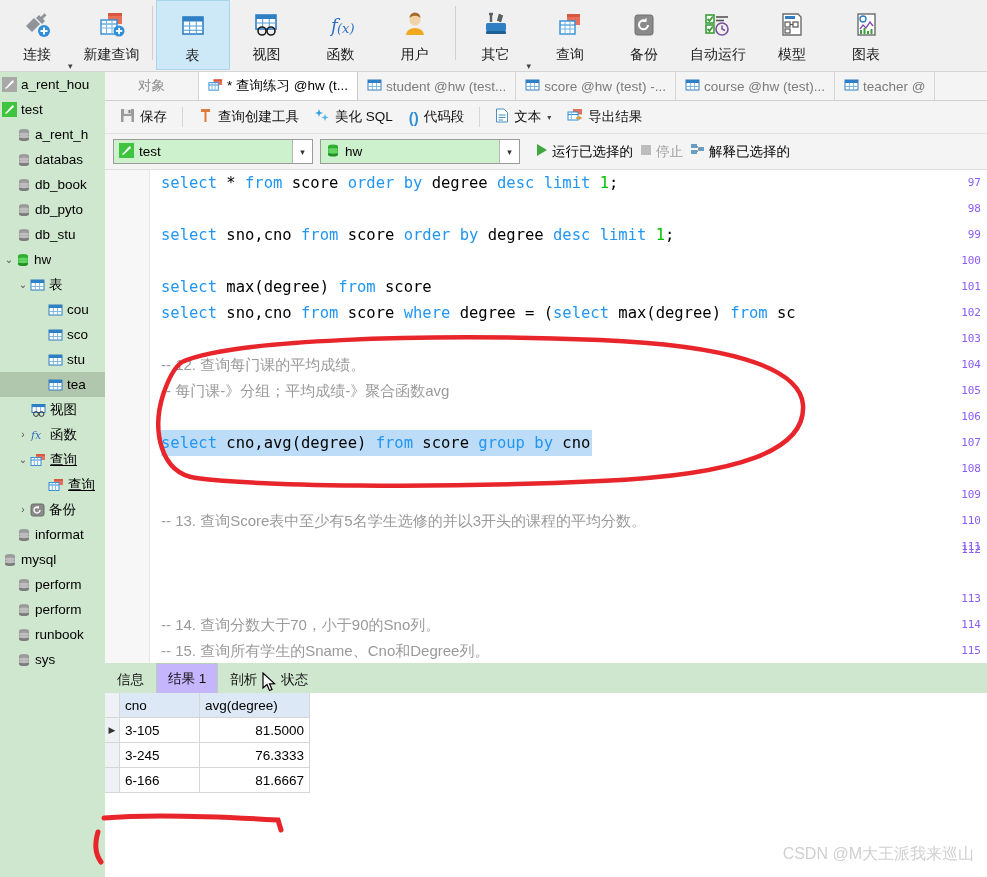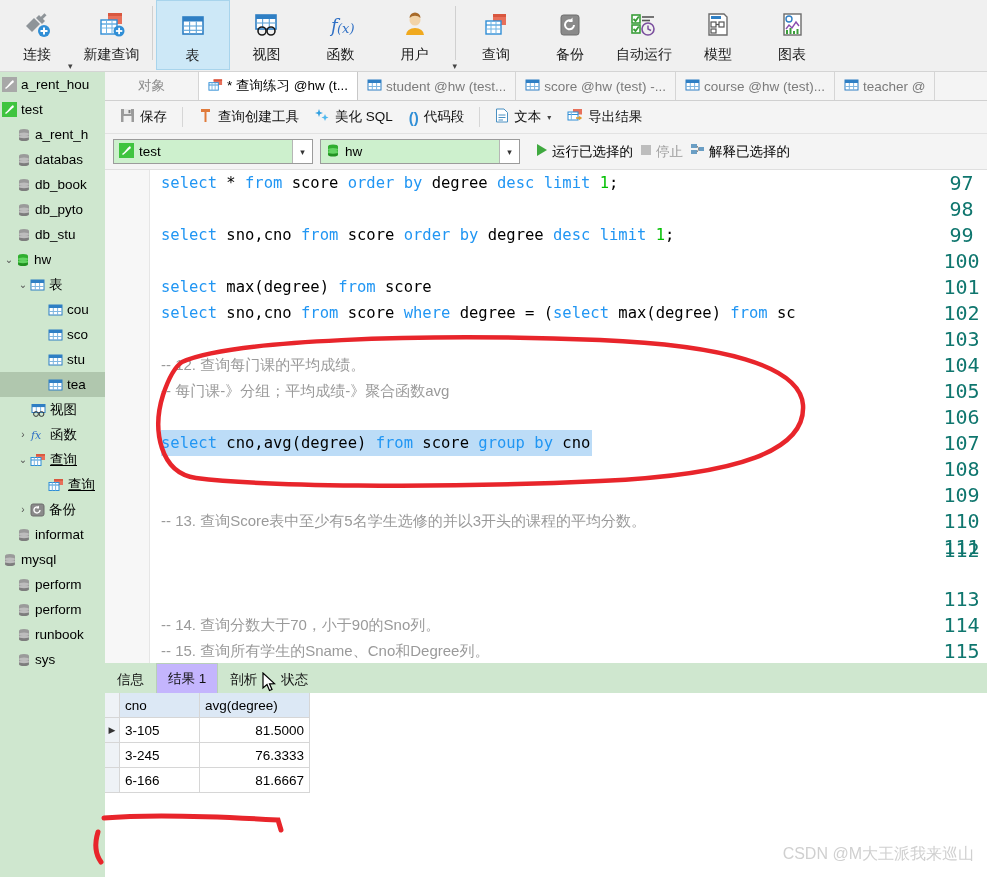--- a/index.html
+++ b/index.html
@@ -106,23 +106,23 @@
   .gutter {
     position: absolute; left: 0; top: 0; width: 45px; height: 493px;
     background: #f7f7f7; border-right: 1px solid #e6e6e6;
   }
   .code {
     position: absolute; left: 46px; top: 0; right: 0; height: 493px;
     font-family: "DejaVu Sans Mono", "Liberation Mono", monospace;
     font-size: 15.5px;
   }
   .ln {
-    position: absolute; right: 6px; width: 39px; text-align: center;
+    position: absolute; right: 6px; width: 39px; text-align: right;
     font-family: "DejaVu Sans Mono", "Liberation Mono", monospace;
-    font-size: 20px; color: #0f766e; line-height: 26px;
+    font-size: 11px; color: #8b5cf6; line-height: 26px;
   }
   .cl { position: absolute; left: 10px; height: 26px; line-height: 26px; white-space: pre; }
   .kw { color: #2196f3; }
   .num { color: #00c000; }
   .cmt { color: #9a9a9a; font-family: "Liberation Sans","DejaVu Sans",sans-serif; font-size: 15px; }
   .sel-line { background: #bcdcf7; }
 
   
   .respanel {
     position: absolute; left: 105px; top: 663px; width: 882px; height: 214px;
@@ -250,20 +250,31 @@
           <circle cx="17" cy="10" r="5.5" fill="#f2d3a7"></circle>
           <path d="M11.5 8 a5.5 5.5 0 0 1 11 0 a8 8 0 0 0 -11 0 Z" fill="#a86a2a"></path>
           <path d="M8 25 a9 7 0 0 1 18 0 Z" fill="#f0a91e"></path>
         </svg>
       </div>
       <div class="rb-label">用户</div>
     </div>
 
     <div class="rb-sep"></div>
 
+    <div class="rb-item">
+      <div class="rb-ico">
+        <svg width="34" height="30" viewBox="0 0 34 30">
+          <path d="M12 4 L12 12 M10 4 L14 4" stroke="#5a6165" stroke-width="2.4" fill="none"></path>
+          <path d="M21 4 L19 11 M23 5 L21 12" stroke="#5a6165" stroke-width="2.4" fill="none"></path>
+          <rect x="7" y="13" width="20" height="8" rx="1.5" fill="#2f7fc4"></rect>
+          <rect x="7" y="21" width="20" height="3" rx="1" fill="#1f5f94"></rect>
+        </svg>
+      </div>
+      <div class="rb-label">其它</div>
+    </div>
     <div class="rb-caret">▾</div>
 
     <div class="rb-item">
       <div class="rb-ico">
         <svg width="34" height="30" viewBox="0 0 34 30">
           <rect x="14" y="4" width="13" height="11" fill="#e8705a"></rect>
           <rect x="14" y="4" width="13" height="3" fill="#d9573f"></rect>
           <rect x="7" y="11" width="15" height="13" fill="#fff" stroke="#2f8ed6" stroke-width="1.4"></rect>
           <line x1="7" y1="15" x2="22" y2="15" stroke="#2f8ed6" stroke-width="1.1"></line>
           <line x1="7" y1="19" x2="22" y2="19" stroke="#6fb4e5" stroke-width="1"></line>

